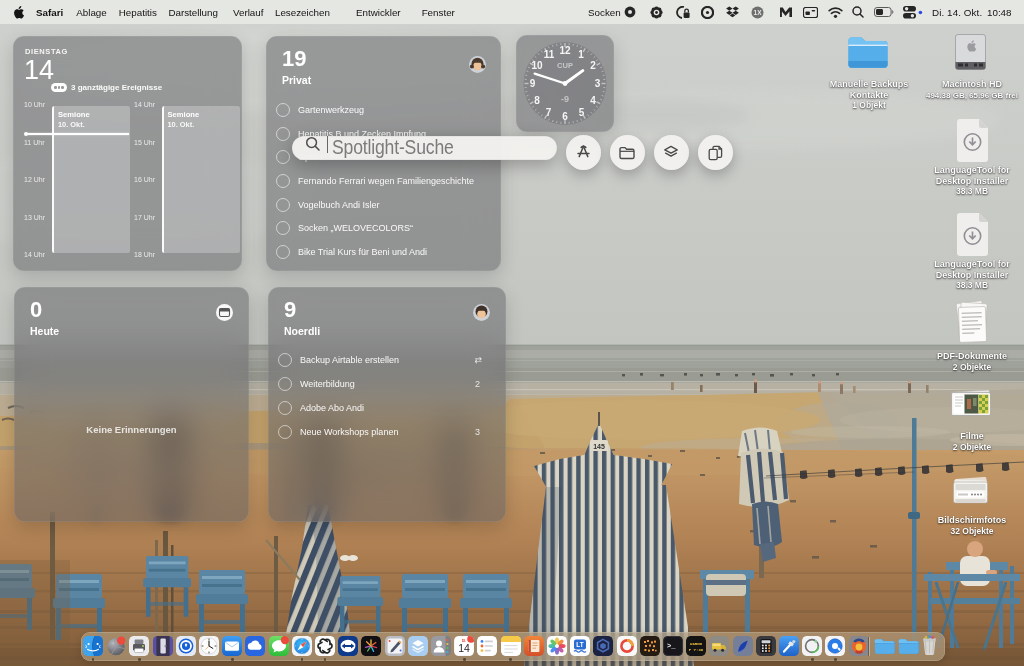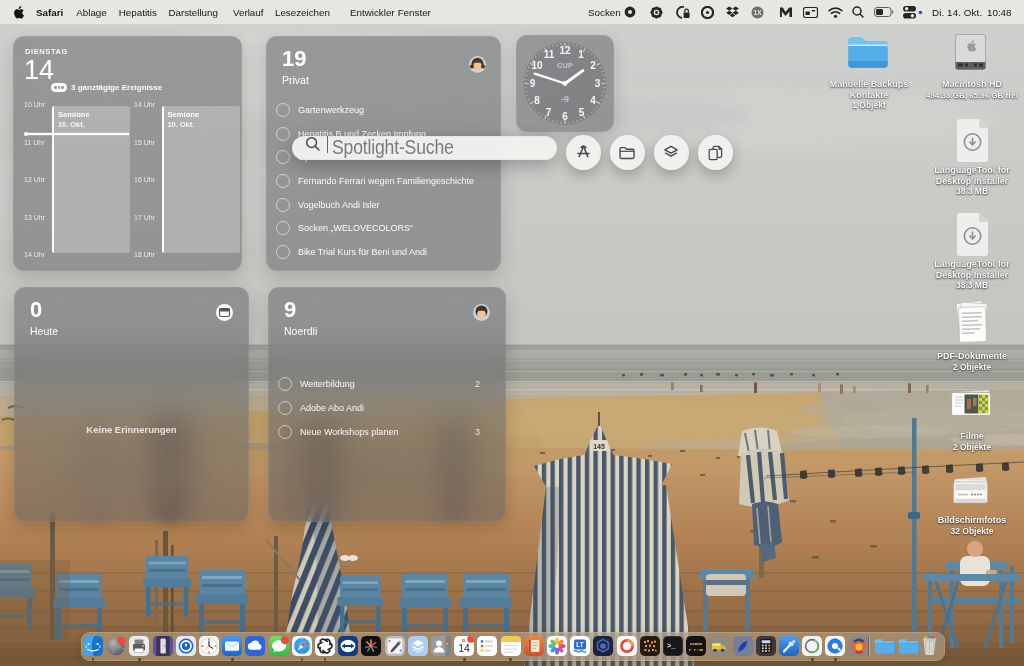--- a/index.html
+++ b/index.html
@@ -5,21 +5,21 @@
 body{font-family:"Liberation Sans",sans-serif;position:relative;background:#c8cac6}
 .abs{position:absolute}
 #bg{position:absolute;left:0;top:0;width:1024px;height:666px}
 
 #menubar{position:absolute;left:0;top:0;width:1024px;height:24px;background:rgba(232,233,230,.88);backdrop-filter:blur(20px);font-size:9.8px;color:#131313}
 #menubar .L{position:absolute;top:0;height:24px;display:flex;align-items:center}
 #menubar span{display:inline-block}
 
 .widget{position:absolute;background:rgba(97,97,101,.52);backdrop-filter:blur(16px) saturate(1.05);border-radius:11px;box-shadow:0 6px 18px rgba(0,0,0,.16), inset 0 0 0 0.5px rgba(255,255,255,.14);color:#fff}
 .wnum{font-size:22px;font-weight:600;color:#fff;line-height:1}
-.wtitle{font-size:10.5px;font-weight:400;color:#fff}
+.wtitle{font-size:10.5px;font-weight:700;color:#fff}
 .row{position:absolute;height:14px;display:flex;align-items:center}
 .row .c{width:12px;height:12px;border:1.2px solid rgba(255,255,255,.55);border-radius:50%;flex:none}
 .row .t{margin-left:8px;font-size:9px;font-weight:500;color:rgba(255,255,255,.95);white-space:nowrap}
 .row .r{position:absolute;right:0;font-size:9px;color:rgba(255,255,255,.8)}
 .avatar{position:absolute;width:17px;height:17px;border-radius:50%;background:rgba(255,255,255,.25);overflow:hidden}
 
 #spot{position:absolute;left:292px;top:136px;width:265px;height:24px;border-radius:18px;background:rgba(242,241,238,.97);box-shadow:0 5px 18px rgba(0,0,0,.28), inset 0 0 0 0.5px rgba(0,0,0,.08);display:flex;}
 #spot .ph{color:#7b7b7b;font-size:20px;margin-left:4px;transform:scaleX(.88);transform-origin:0 50%;letter-spacing:-.2px}
 .cbtn{position:absolute;top:135px;width:35px;height:35px;border-radius:50%;background:rgba(242,241,238,.97);box-shadow:0 5px 14px rgba(0,0,0,.25);display:flex;align-items:center;justify-content:center}
 
@@ -290,22 +290,22 @@
 <div id="menubar">
   <div class="L" style="left:13px;gap:0">
     <svg width="11" height="13" viewBox="0 0 11 13" style="margin-right:12px">
         <path d="M7.6,2.1c.5-.6.8-1.4.7-2.1-.7,0-1.5.5-2,1-.4.5-.8,1.3-.7,2 .8.1,1.5-.4,2-.9zM9.3,6.9c0-1.6,1.3-2.3,1.3-2.4-.7-1-1.8-1.2-2.2-1.2-1,0-1.8.6-2.3.6-.5,0-1.2-.6-2-.6-1,0-2,.6-2.5,1.5-1.1,1.9-.3,4.7.8,6.2.5.8,1.1,1.6,1.9,1.6.8,0,1.1-.5,2-.5s1.2.5,2,.5 1.4-.7,1.9-1.5c.6-.9.8-1.7.8-1.8 0,0-1.6-.6-1.7-2.4z" fill="#151515"></path>
       </svg>
     <span style="font-weight:700;margin-right:13px">Safari</span>
     <span style="margin-right:12px">Ablage</span>
     <span style="margin-right:11.5px">Hepatitis</span>
     <span style="margin-right:15px">Darstellung</span>
     <span style="margin-right:11.5px">Verlauf</span>
-    <span style="margin-right:20px">Lesezeichen</span>
-    <span style="margin-right:3px">Entwickler</span>
+    <span style="margin-right:26px">Lesezeichen</span>
+    <span style="margin-right:21px">Entwickler</span>
     <span>Fenster</span>
   </div>
   <div class="L" style="left:588px;gap:0">
     <span>Socken</span>
   </div>
   <div id="mright">
       <div style="position:absolute;left:624px;top:0;height:24px;display:flex;align-items:center">
         <svg width="12" height="12">
           <circle cx="6" cy="6" r="5.4" fill="#262626"></circle>
           <circle cx="6" cy="6" r="2" fill="#e8e8e6"></circle>
@@ -591,20 +591,25 @@
 
 <div class="widget" id="wnoe" style="left:268px;top:287px;width:238px;height:235px">
   <div class="abs wnum" style="left:16px;top:12px">9</div>
   <div class="abs wtitle" style="left:16px;top:38px">Noerdli</div>
   <div class="avatar" style="right:16px;top:17px"><svg width="17" height="17">
         <circle cx="8.5" cy="8.5" r="8.5" fill="#cdd1d8"></circle>
         <circle cx="8.5" cy="7.6" r="6" fill="#3e3128"></circle>
         <circle cx="8.5" cy="10" r="4.4" fill="#eec39a"></circle>
         <path d="M4.1,9.2 a4.4,4.4 0 0 1 8.8,0 l0,-2.4 -8.8,0 z" fill="#3e3128"></path>
       </svg></div>
+  <div class="row" style="left:10px;top:66px;width:218px">
+      <i class="c"></i>
+      <span class="t">Backup Airtable erstellen</span>
+      <span class="r" style="right:14px">⇄</span>
+    </div>
   <div class="row" style="left:10px;top:90px;width:218px">
       <i class="c"></i>
       <span class="t">Weiterbildung</span>
       <span class="r" style="right:16px">2</span>
     </div>
   <div class="row" style="left:10px;top:114px;width:218px">
       <i class="c"></i>
       <span class="t">Adobe Abo Andi</span>
     </div>
   <div class="row" style="left:10px;top:137.5px;width:218px">

